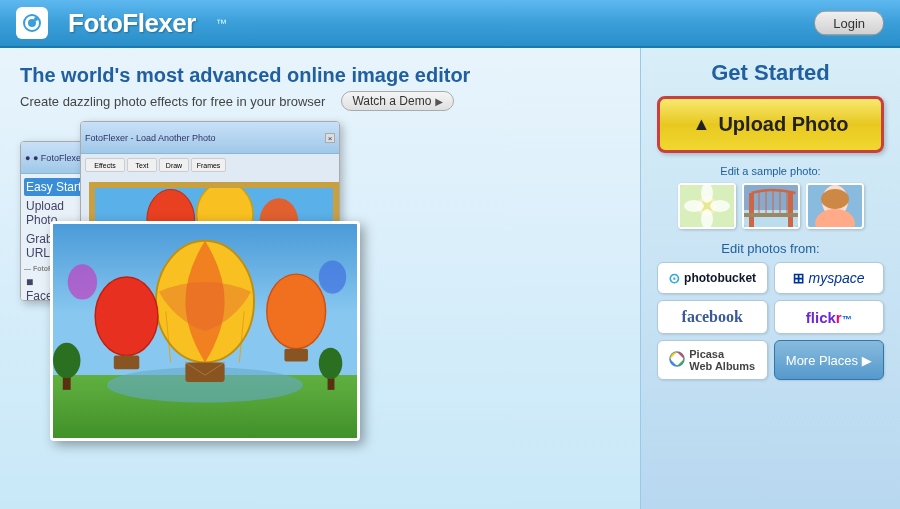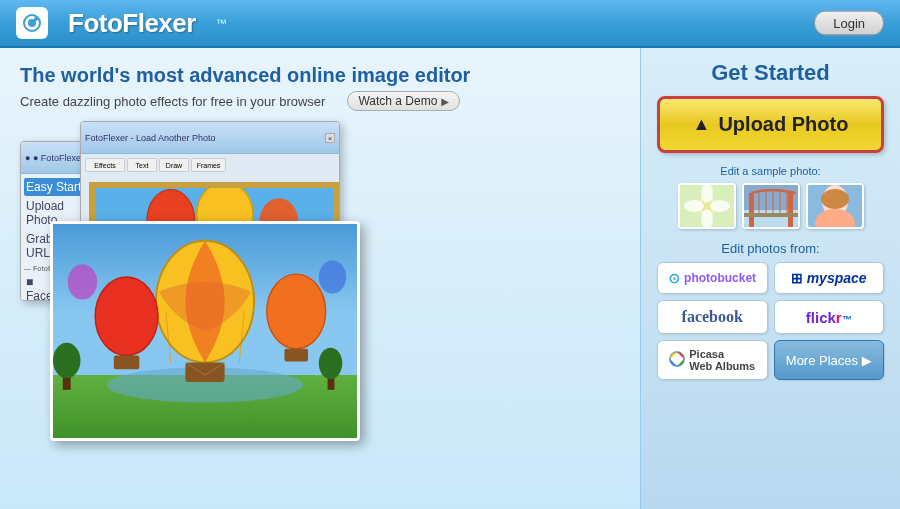--- a/index.html
+++ b/index.html
@@ -81,21 +81,21 @@
       font-size: 20px;
       font-weight: bold;
       color: #2060a0;
       margin-bottom: 4px;
     }
     .tagline-small {
       font-size: 13px;
       color: #444;
       display: flex;
       align-items: center;
-      gap: 22px;
+      gap: 16px;
     }
     .watch-demo-btn {
       background: linear-gradient(180deg, #f5f5f5, #e0e0e0);
       border: 1px solid #aaa;
       border-radius: 10px;
       padding: 2px 10px;
       font-size: 12px;
       color: #333;
       cursor: pointer;
       display: inline-flex;
@@ -535,26 +535,26 @@
         </div>
       </div>
     </div>
 
     <div class="edit-from-label">Edit photos from:</div>
 
     <div class="service-grid">
 
       <div class="service-btn">
         <span class="photobucket-icon">⊙</span>
-        <span style="font-size:12px; color:#8b5cf6;">photobucket</span>
+        <span style="font-size:12px; color:#0f172a;">photobucket</span>
       </div>
 
       <div class="service-btn">
         <span style="color:#003399; font-size:14px;">⊞</span>
-        <span style="color:#003399; font-weight:bold; font-size:14px; font-style:italic;">myspace</span>
+        <span style="color:#003399; font-weight:normal; font-size:14px; font-style:italic;">myspace</span>
       </div>
 
       <div class="service-btn">
         <span class="facebook-text">facebook</span>
       </div>
 
       <div class="service-btn">
         <span>
           <span style="color:#6d28d9; font-size:15px; font-weight:bold;">flick</span><span style="color:#ff0066; font-size:15px; font-weight:bold;">r</span><span style="color:#0063dc; font-size:10px; font-weight:bold;">™</span>
         </span>

